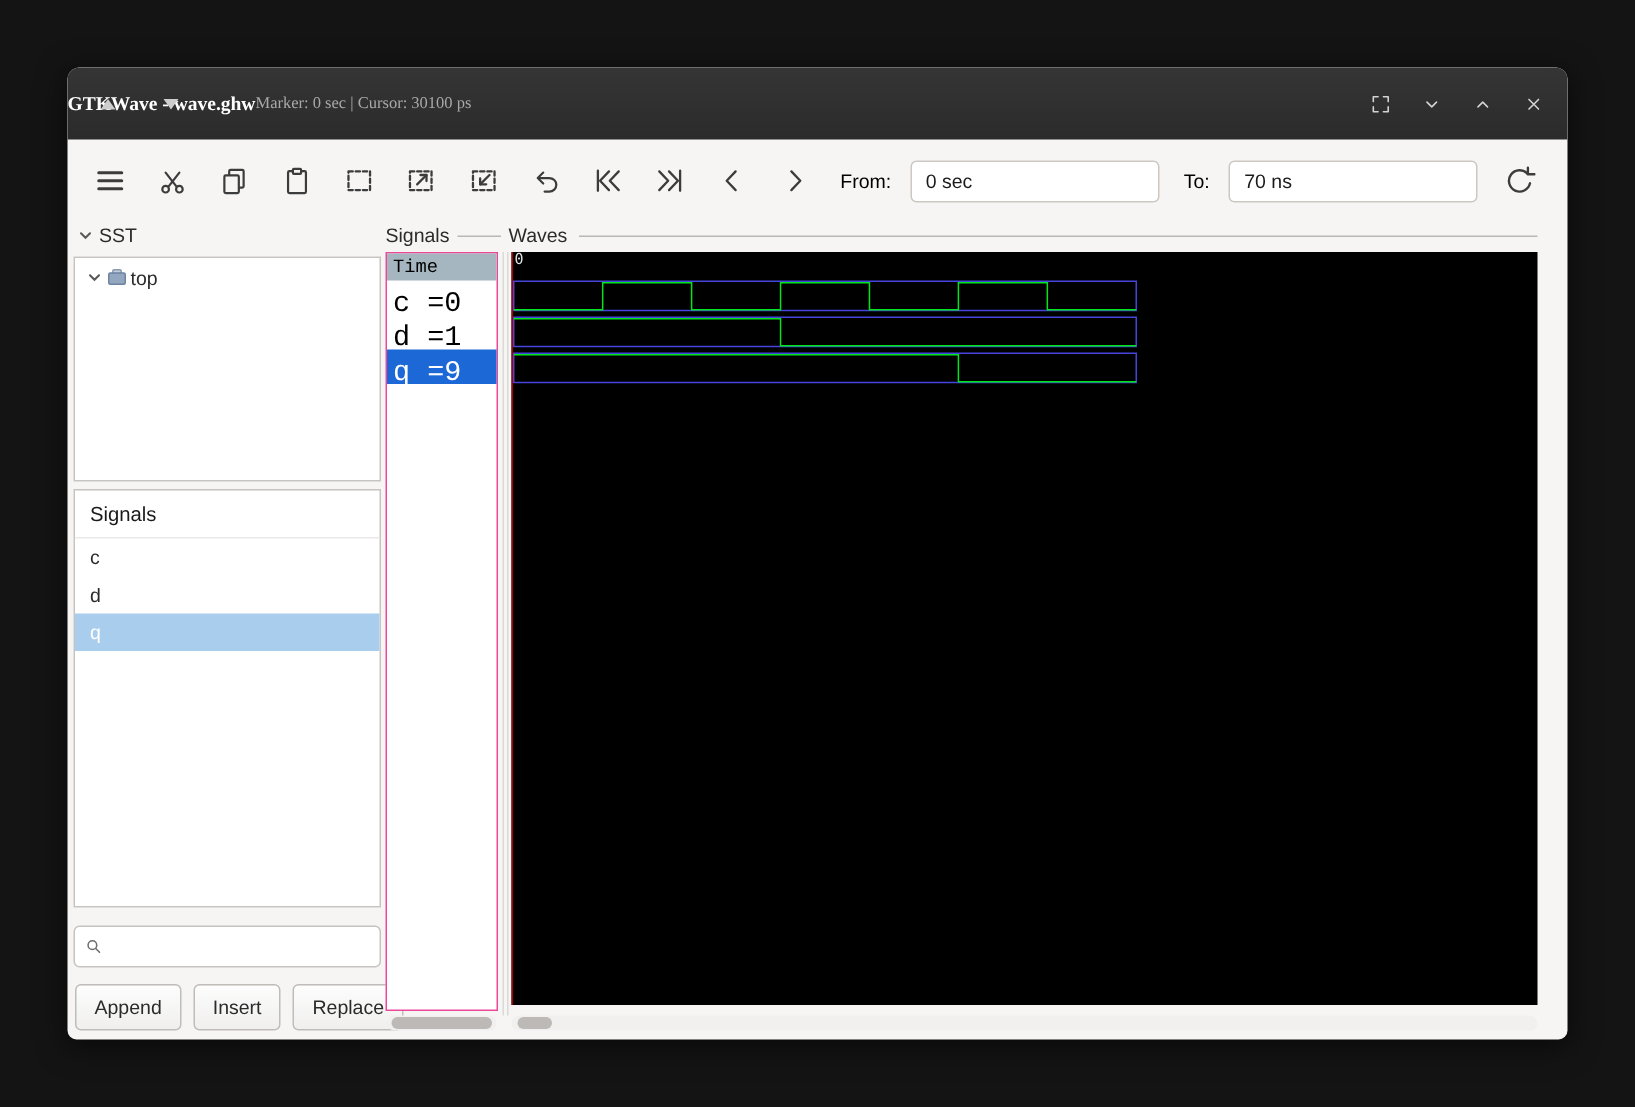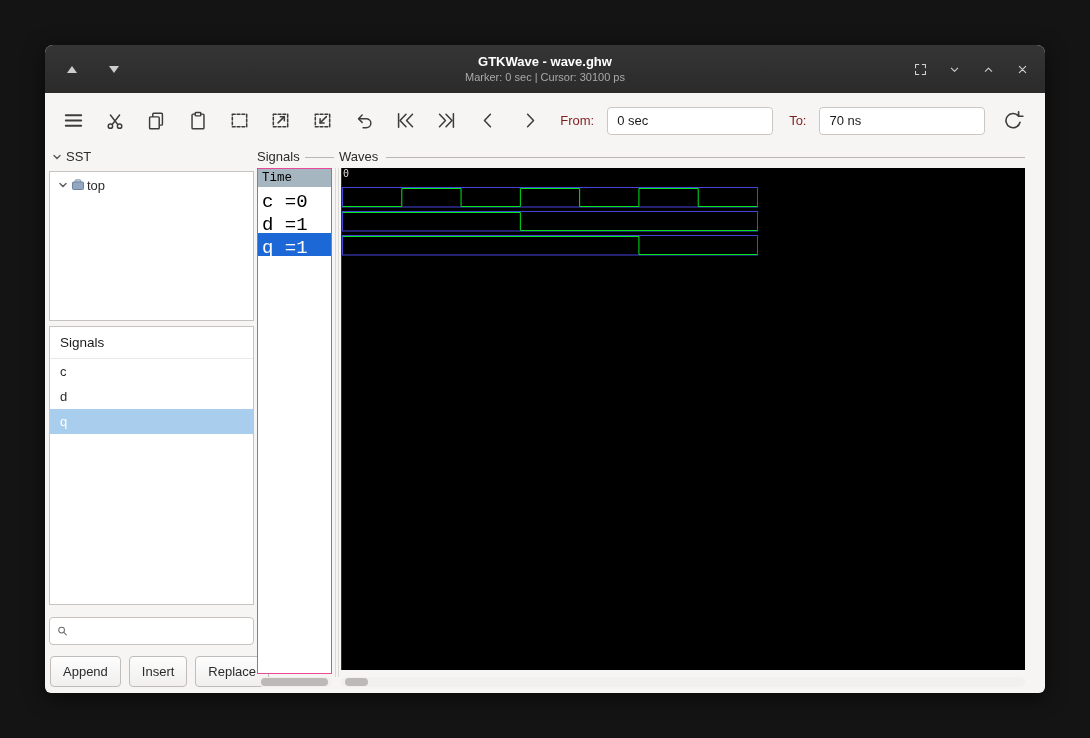--- a/index.html
+++ b/index.html
@@ -10,38 +10,38 @@
     position: relative; overflow: hidden;
   }
   .window {
     position: absolute; left: 45px; top: 45px; width: 1000px; height: 648px;
     background: #f6f5f4; border-radius: 8px 8px 6px 6px;
     box-shadow: 0 4px 20px rgba(0,0,0,.6); overflow: hidden;
   }
   
   .titlebar {
     height: 48px; background: linear-gradient(#353535,#2b2b2b);
-    position: relative; display: flex; flex-direction: column;
-    align-items: center; justify-content: center;
+    position: relative; display: flex; flex-direction: row;
+    align-items: center;  font-family: Liberation Serif, serif;
   }
   .tb-title { color: #ffffff; font-size: 13px; font-weight: 700; line-height: 16px; }
   .tb-sub   { color: #a9a9a9; font-size: 11px; line-height: 14px; }
   .tb-left  { position: absolute; left: 14px; top: 0; height: 100%; display: flex; align-items: center; gap: 16px; }
   .tb-right { position: absolute; right: 10px; top: 0; height: 100%; display: flex; align-items: center; gap: 8px; }
   .tb-btn { width: 26px; height: 26px; display: flex; align-items: center; justify-content: center;
             background: none; border: none; padding: 0; cursor: pointer; }
   .tri-up   { width:0; height:0; border-left:5px solid transparent; border-right:5px solid transparent; border-bottom:7px solid #cdcdcd; }
   .tri-down { width:0; height:0; border-left:5px solid transparent; border-right:5px solid transparent; border-top:7px solid #cdcdcd; }
   .tic { stroke: #d3d3d3; fill: none; stroke-width: 1.5; stroke-linecap: round; stroke-linejoin: round; }
   
   .toolbar { height: 55px; display: flex; align-items: center; padding: 0 14px; gap: 13px; }
   .tool-btn { width: 31px; height: 31px; display: flex; align-items: center; justify-content: center;
               background: none; border: none; padding: 0; cursor: pointer; }
   .ic { stroke: #3c3c3c; fill: none; stroke-width: 1.6; stroke-linecap: round; stroke-linejoin: round; }
-  .lbl { font-size: 13px; color: #7f1d1d; margin-left: 3px; white-space: nowrap; text-align: center; }
+  .lbl { font-size: 13px; color: #000000; margin-left: 3px; white-space: nowrap; text-align: center; }
   .tb-input { width: 166px; height: 28px; border: 1px solid #cdc7c2; border-radius: 4px;
               padding: 4px 9px; font-size: 13px; color: #1a1a1a; background: #fff;
               font-family: "Liberation Sans", sans-serif; }
   .reload-btn { margin-left: auto; margin-right: 4px; }
   
   .pane-label { position: absolute; display: flex; align-items: center; gap: 5px;
                 font-size: 13px; color: #2b2b2b; }
   .pane-label .rule { flex: 1; height: 1px; background: #bab7b4; margin-top: 1px; }
   .sst-label { position: absolute; left: 6px; top: 104px; display: flex; align-items: center;
                gap: 3px; font-size: 13px; color: #2b2b2b; }
@@ -268,21 +268,21 @@
   </div>
 
   <div class="pane-label names-label">
     <span>Signals</span>
     <span class="rule"></span>
   </div>
   <div class="names-col">
     <div class="time-row">Time</div>
     <div class="name-row">c =0</div>
     <div class="name-row">d =1</div>
-    <div class="name-row selected">q =1</div>
+    <div class="name-row selected">q =9</div>
   </div>
   <div class="scroll-track col-sb">
     <div class="scroll-thumb"></div>
   </div>
 
   <div class="splitter"></div>
 
   <div class="pane-label waves-label">
     <span>Waves</span>
     <span class="rule"></span>

